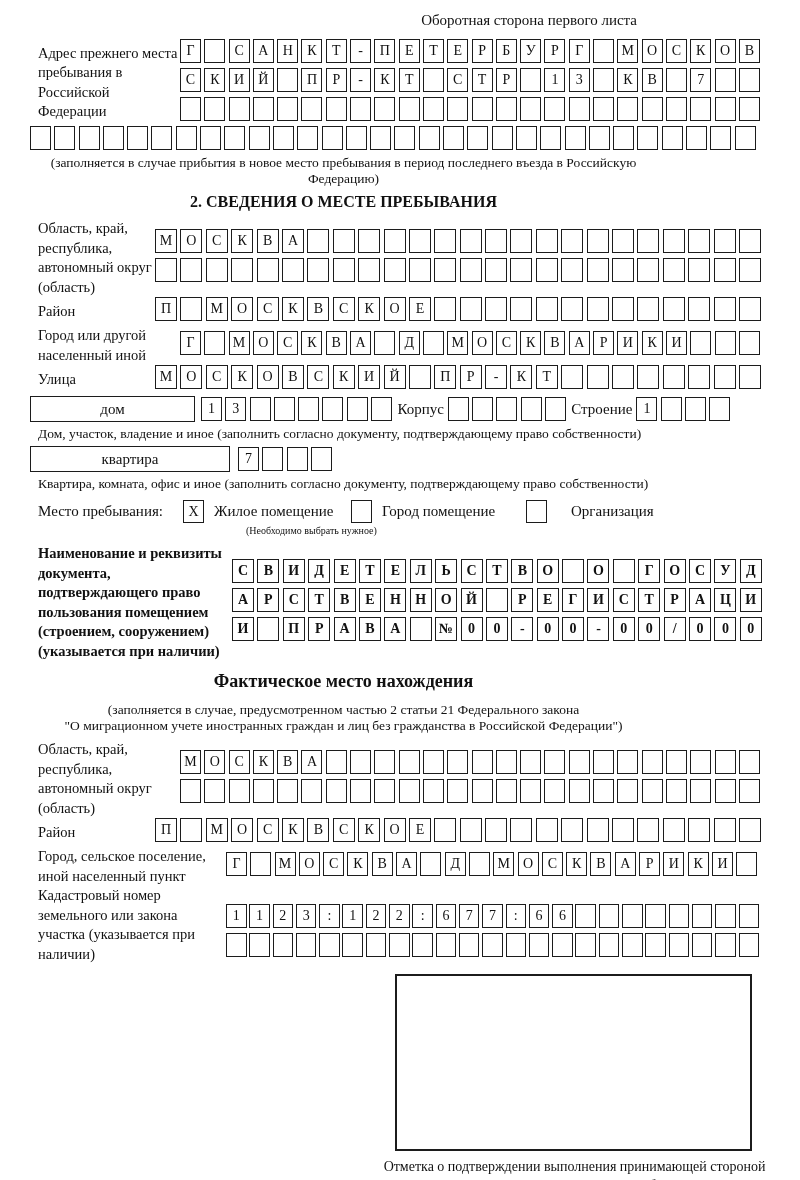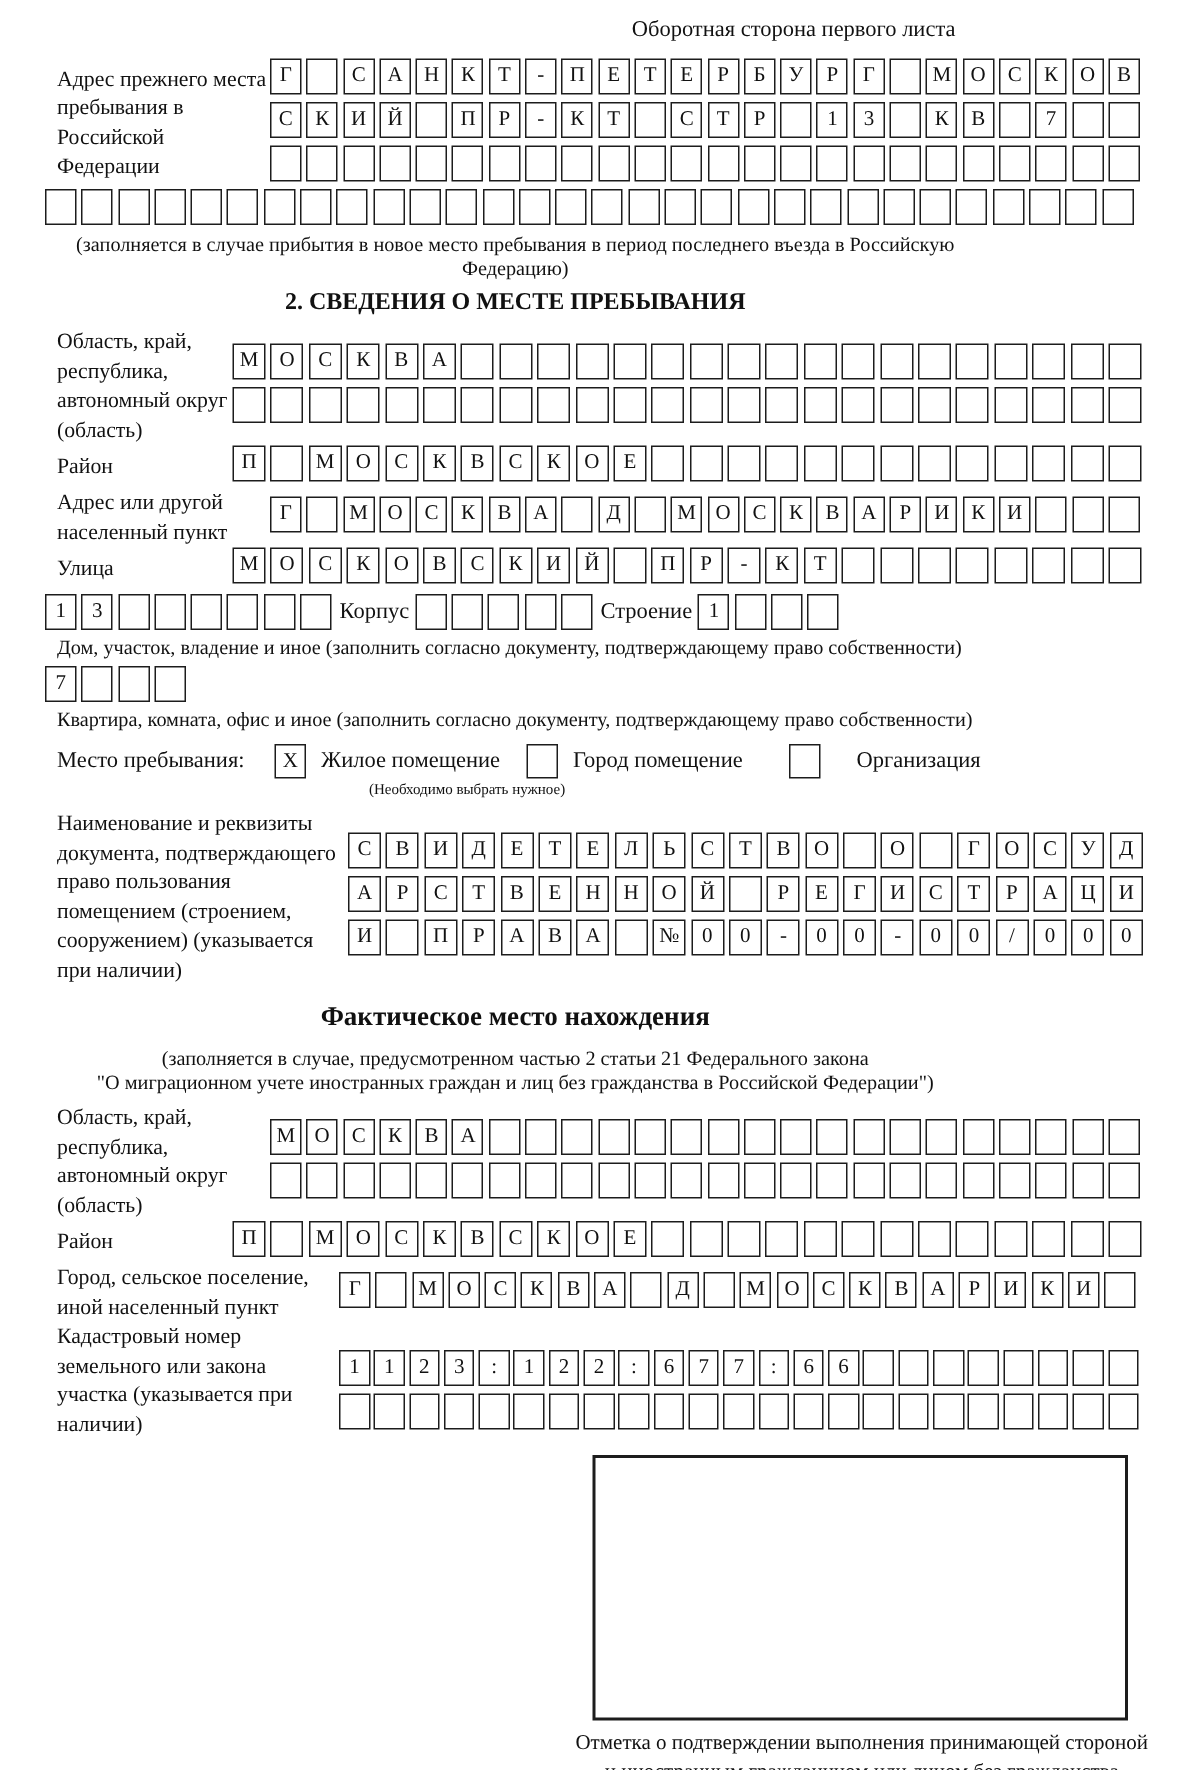--- a/index.html
+++ b/index.html
@@ -51,21 +51,21 @@
     width:21px; height:23px; border:1.6px solid #1c1c1c; flex:none;
     display:flex; align-items:center; justify-content:center; font-size:14px;
   }
   .stay-label { width:145px; flex:none; }
   .opt1 { margin-left:10px; width:124px; }
   .opt2 { margin-left:10px; width:116px; }
   .opt3 { margin-left:24px; }
   .cb2 { margin-left:13px; } .cb3 { margin-left:28px; }
   .choose-note { font-size:10px; margin:2px 0 8px 216px; }
 
-  .gap4 { margin-bottom:4px; } .gap6 { margin-bottom:6px; } .gap8 { margin-bottom:8px; }
+  .gap4 { margin-bottom:4px; } .gap6 { margin-bottom:6px; } .gap8 { margin-bottom:8px;font-weight:bold; }
   .mt16 { margin-top:16px; }
 
   .stamp-area { margin-top:10px; }
   .stamp-box {
     margin-left:365px; width:357px; height:177px;
     border:2px solid #1c1c1c;
   }
   .stamp-caption {
     margin-left:352px; width:385px; margin-top:6px;
     font-size:14px; line-height:19px; text-align:center;
@@ -281,21 +281,21 @@
           <div class="cell"></div>
           <div class="cell"></div>
           <div class="cell"></div>
           <div class="cell"></div>
           <div class="cell"></div>
         </div>
     </div>
   </div>
 
   <div class="group">
-    <div class="glabel lw150">Адрес или другой населенный пункт</div>
+    <div class="glabel lw150">Город или другой населенный иной</div>
     <div class="rows">
       <div class="cellrow">
           <div class="cell">Г</div>
           <div class="cell"></div>
           <div class="cell">М</div>
           <div class="cell">О</div>
           <div class="cell">С</div>
           <div class="cell">К</div>
           <div class="cell">В</div>
           <div class="cell">А</div>
@@ -345,20 +345,21 @@
           <div class="cell"></div>
           <div class="cell"></div>
           <div class="cell"></div>
           <div class="cell"></div>
           <div class="cell"></div>
         </div>
     </div>
   </div>
 
   <div class="houserow">
+    <div class="labelbox box-dom">дом</div>
     <div class="cellrow">
         <div class="cell">1</div>
         <div class="cell">3</div>
         <div class="cell"></div>
         <div class="cell"></div>
         <div class="cell"></div>
         <div class="cell"></div>
         <div class="cell"></div>
         <div class="cell"></div>
       </div>
@@ -374,20 +375,21 @@
     <div class="cellrow">
         <div class="cell">1</div>
         <div class="cell"></div>
         <div class="cell"></div>
         <div class="cell"></div>
       </div>
   </div>
   <div class="note indent gap4">Дом, участок, владение и иное (заполнить согласно документу, подтверждающему право собственности)</div>
 
   <div class="aptrow">
+    <div class="labelbox box-kvartira">квартира</div>
     <div class="cellrow">
         <div class="cell">7</div>
         <div class="cell"></div>
         <div class="cell"></div>
         <div class="cell"></div>
       </div>
   </div>
   <div class="note indent gap4">Квартира, комната, офис и иное (заполнить согласно документу, подтверждающему право собственности)</div>
 
   <div class="stayrow">

